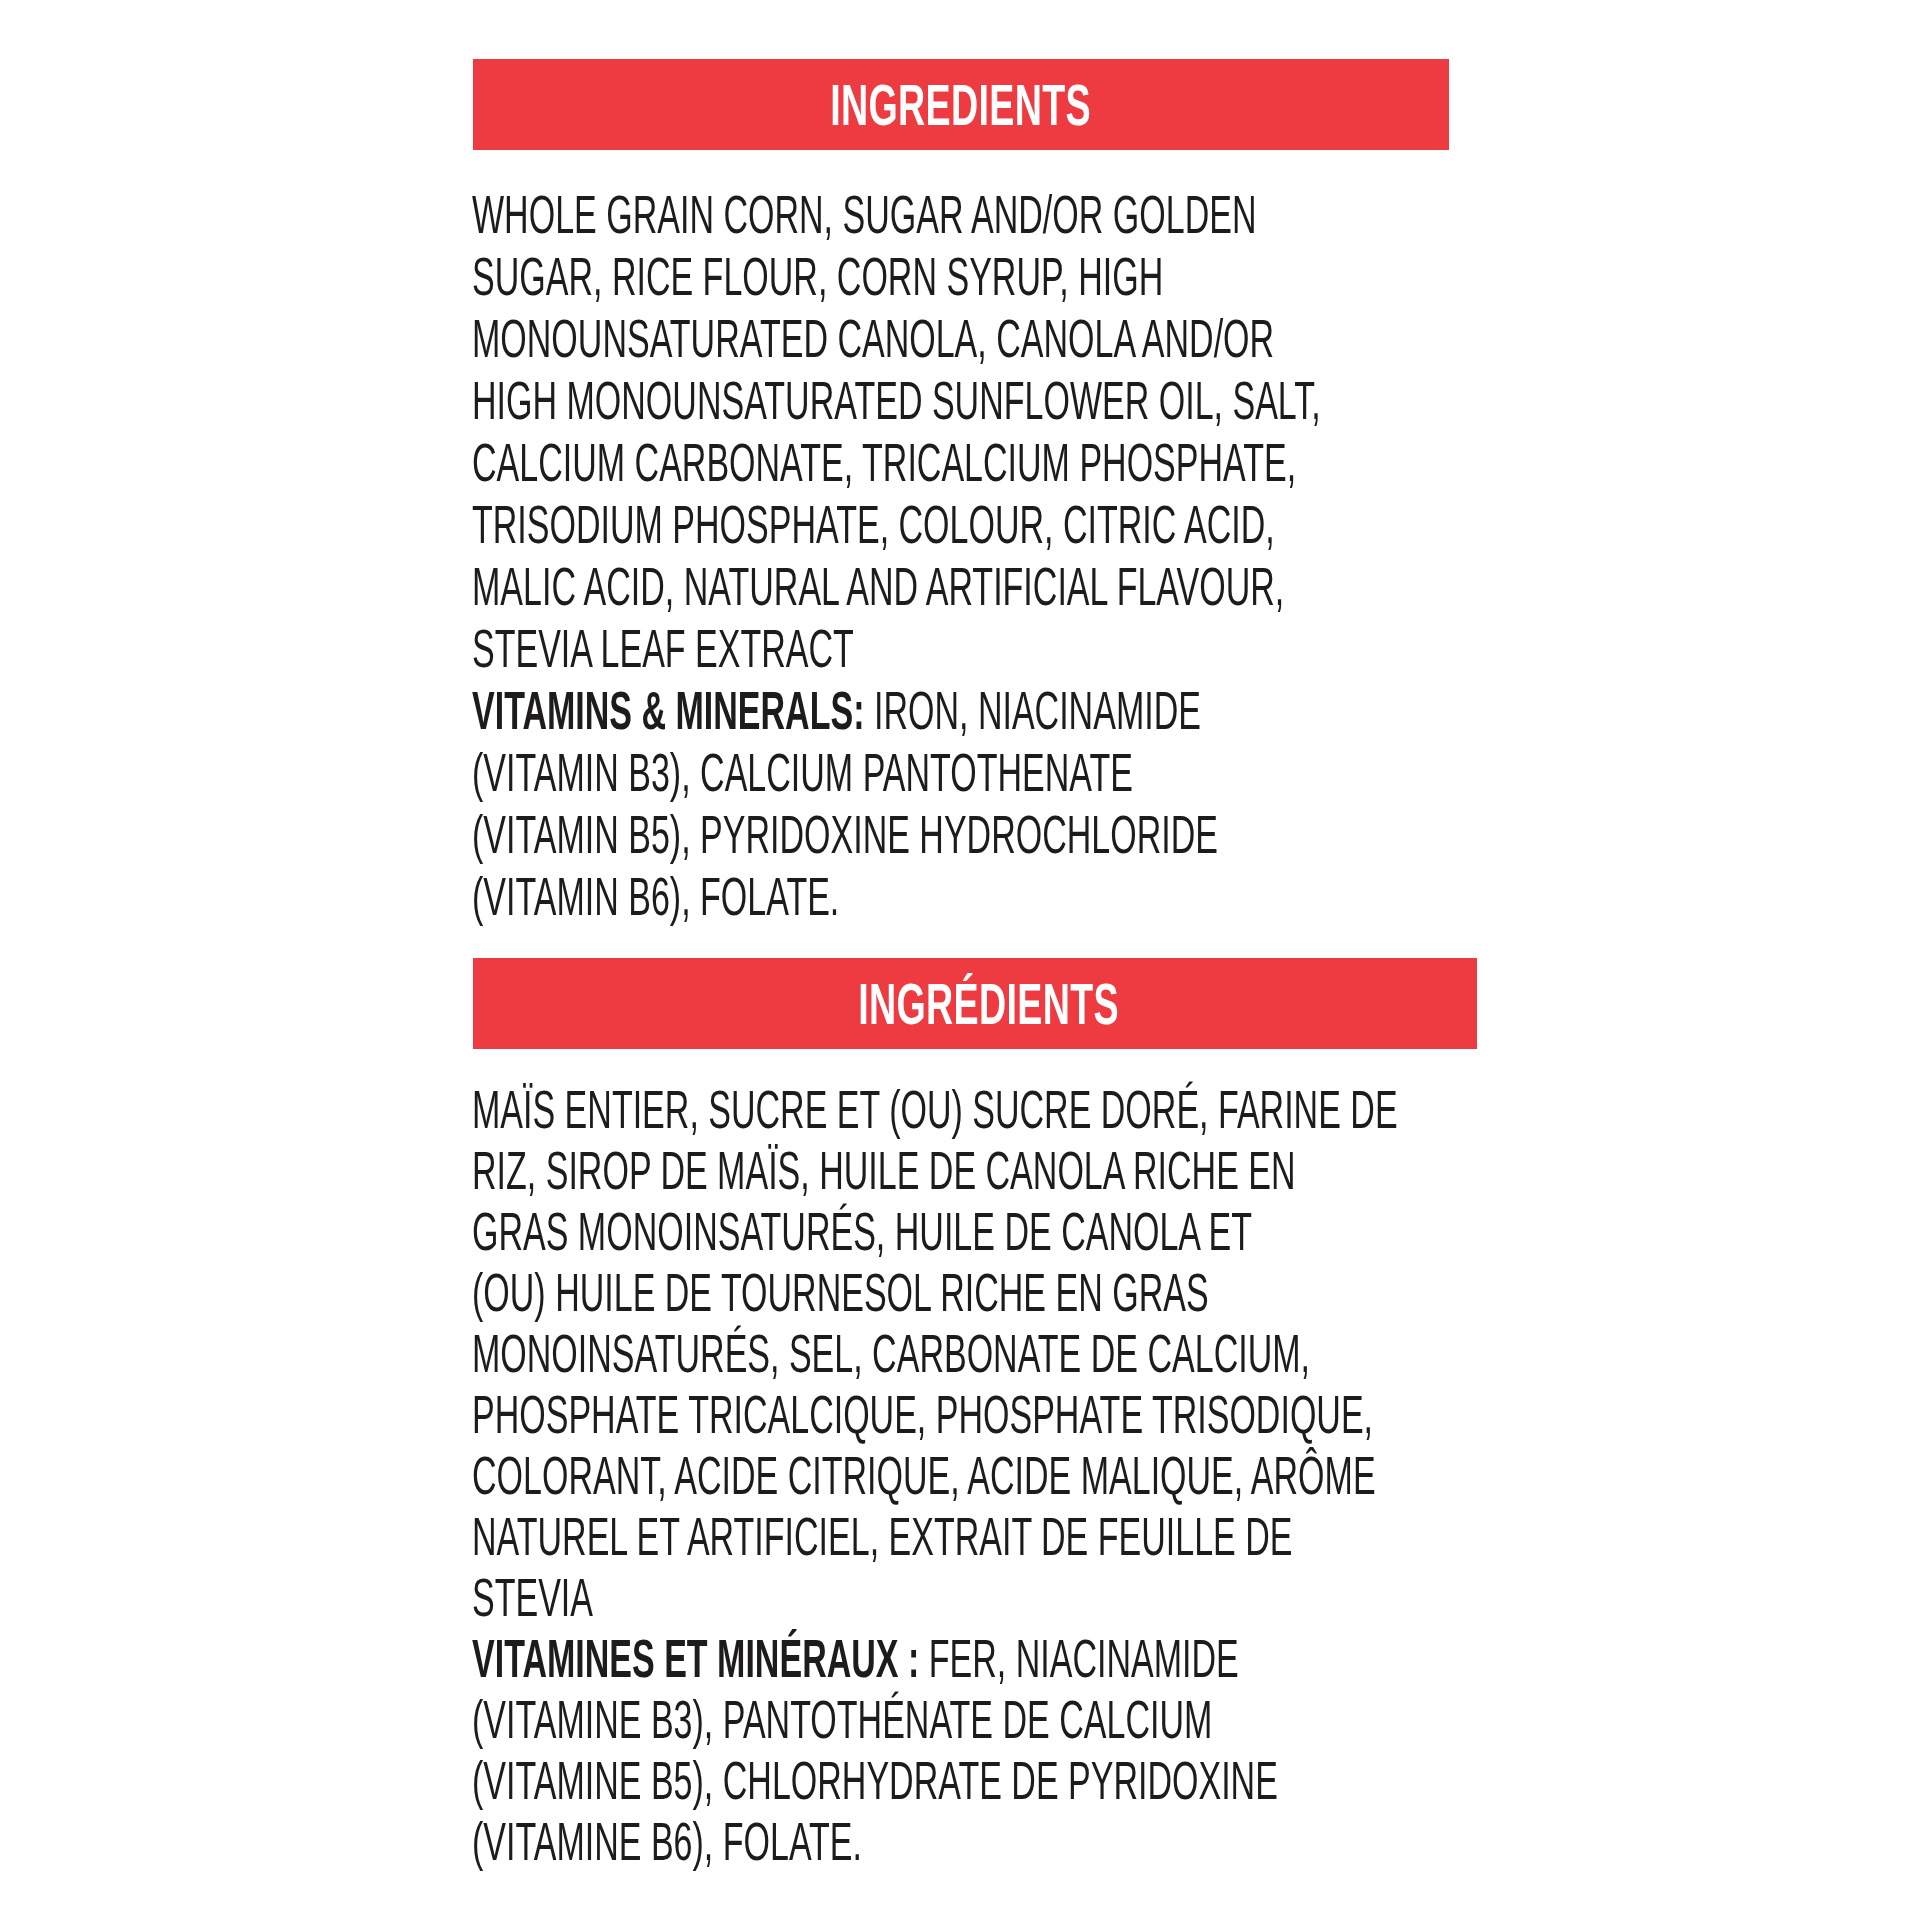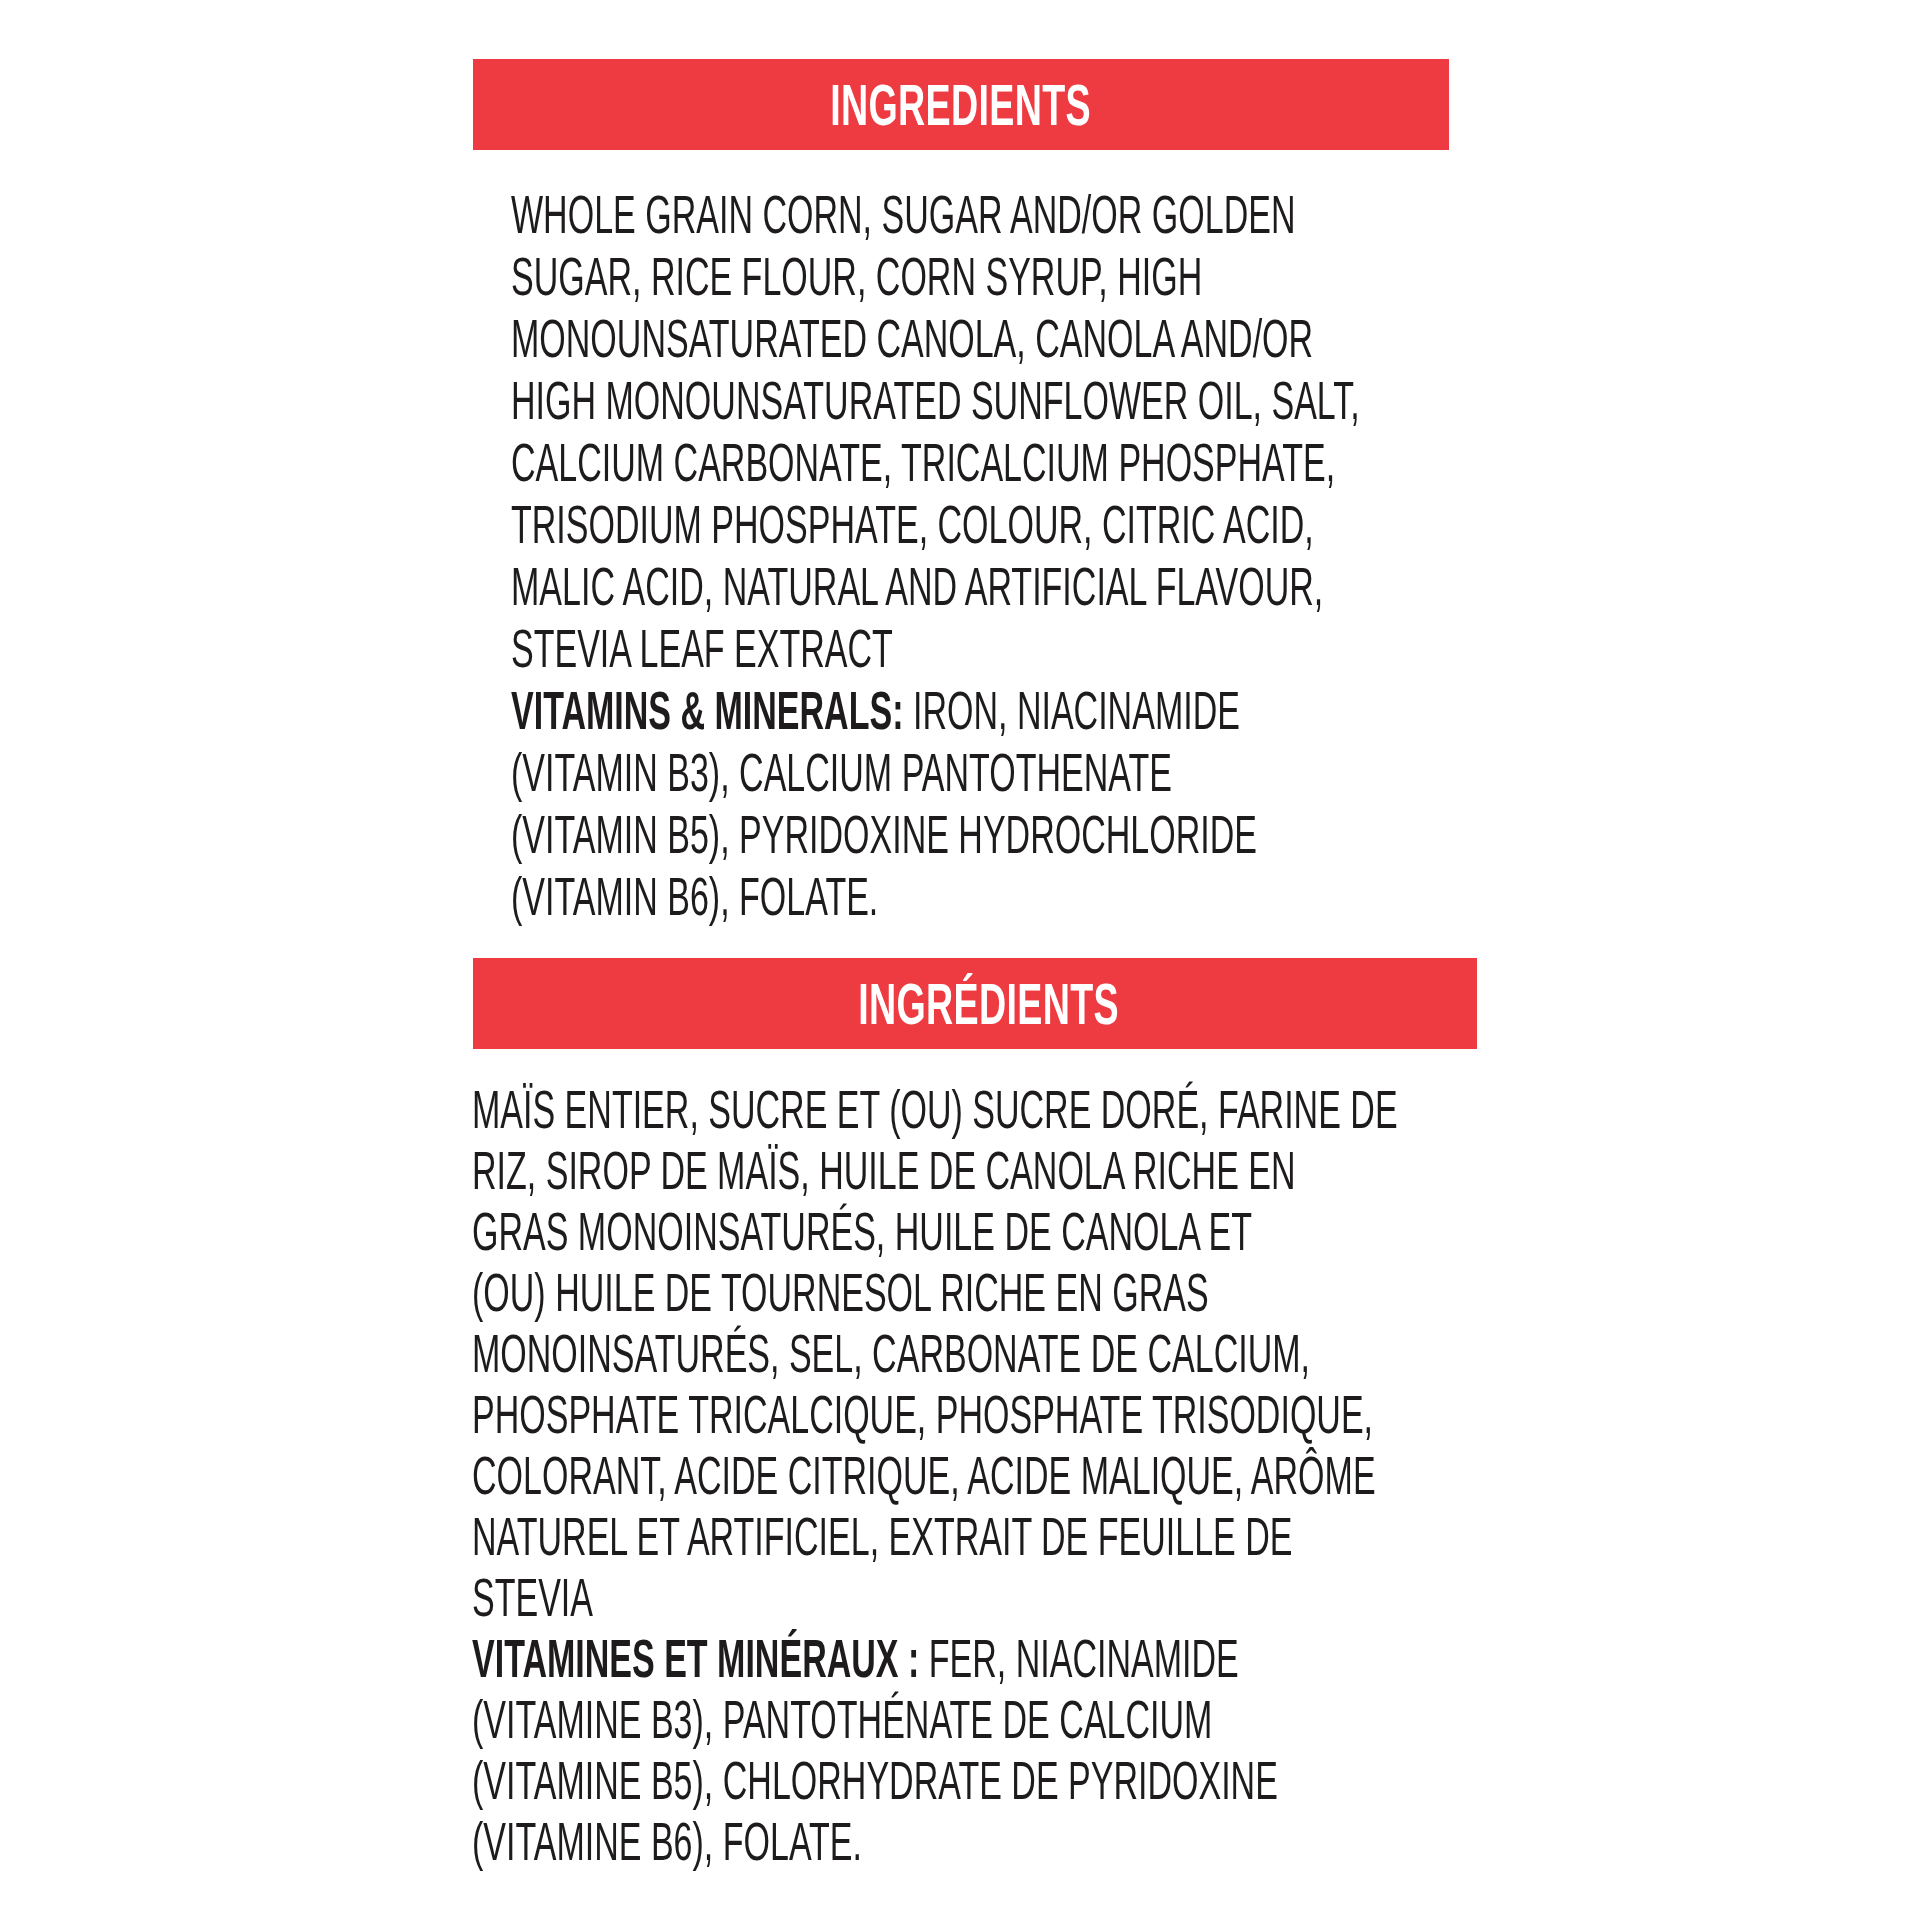--- a/index.html
+++ b/index.html
@@ -34,21 +34,21 @@
     white-space: nowrap;
     transform: scaleX(0.66);
     transform-origin: 50% 50%;
     letter-spacing: 0.5px;
   }
   .body-block {
     position: absolute;
     left: 472px;
     color: #1e1b1c;
   }
-  .body-block.en { top: 183px; margin-left: 39px; }
+  .body-block.en { top: 183px; }
   .body-block.fr { top: 1079px; }
   .line {
     font-size: 54px;
     white-space: nowrap;
     transform: scaleX(0.63);
     transform-origin: 0 50%;
     letter-spacing: 0px;
   }
   .body-block.en .line { line-height: 62px; height: 62px; }
   .body-block.fr .line { line-height: 61px; height: 61px; }

